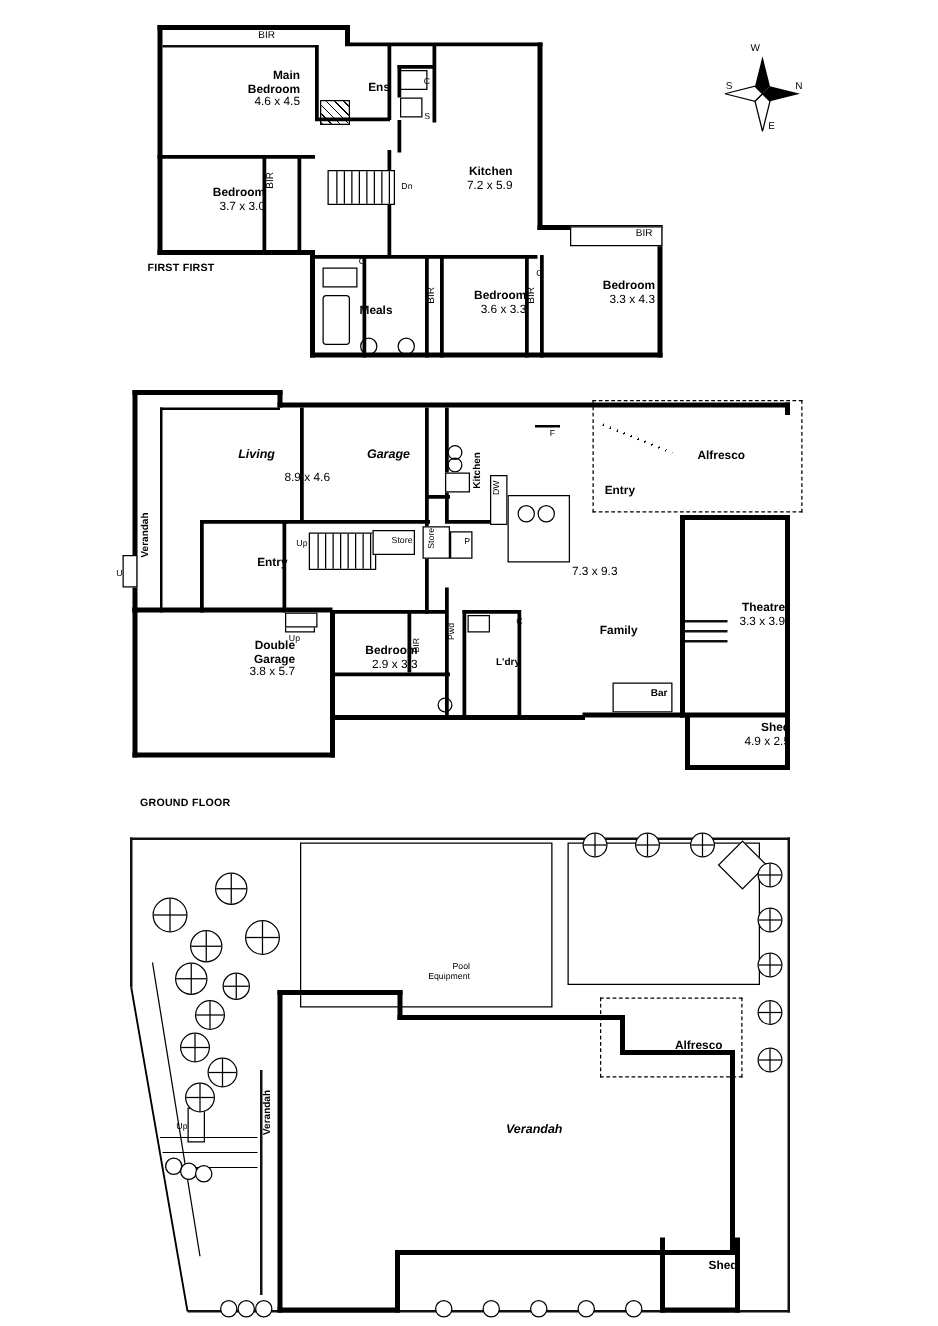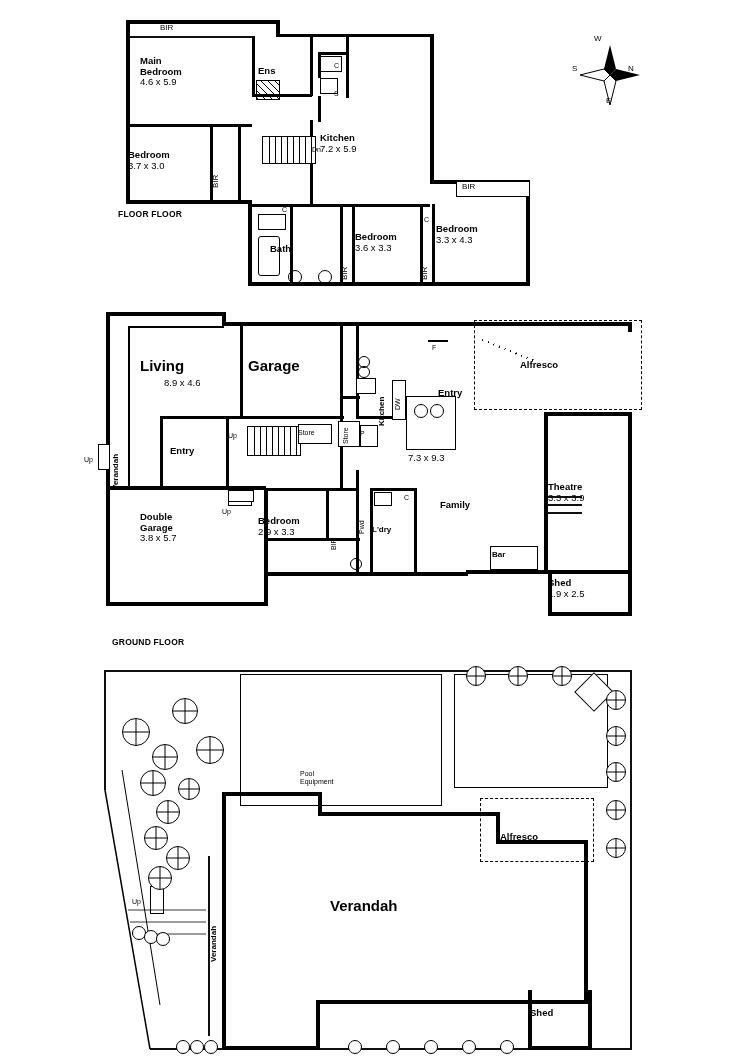--- a/index.html
+++ b/index.html
@@ -1,28 +1,28 @@
 <!DOCTYPE html>
 <html><head>
 <meta charset="utf-8">
 <style>
   html,body{margin:0;padding:0;background:#fff;}
   body{width:750px;height:1061px;position:relative;font-family:"Liberation Sans",sans-serif;color:#000;overflow:hidden;}
   .plan{position:absolute;}
-  .lbl{position:absolute;text-align:left;line-height:1.12;white-space:nowrap;}
+  .lbl{position:absolute;text-align:right;line-height:1.12;white-space:nowrap;}
   .lbl b{font-weight:bold;}
   .w{position:absolute;background:#000;}
   .wt{position:absolute;border:1px solid #000;background:#fff;}
   .thin{position:absolute;background:#111;}
   .dash{position:absolute;border:1px dashed #000;}
   .vert{writing-mode:vertical-rl;transform:rotate(180deg);}
   .tiny{font-size:7px;}
   .sm{font-size:8px;}
   .md{font-size:9.5px;}
-  .lg{font-size:15px;}
+  .lg{font-size:10px;font-style:italic;}
   .floorlab{font-size:8.5px;font-weight:bold;letter-spacing:.2px;}
   .compass{position:absolute;}
   .circ{position:absolute;border:1px solid #000;border-radius:50%;}
   .tree{position:absolute;border:1.2px solid #000;border-radius:50%;background:#fff;}
   .tree:before{content:"";position:absolute;left:50%;top:0;bottom:0;width:1px;background:#000;transform:translateX(-50%);}
   .tree:after{content:"";position:absolute;top:50%;left:0;right:0;height:1px;background:#000;transform:translateY(-50%);}
   .stair{position:absolute;border:1px solid #000;background:#fff;}
   .stair i{position:absolute;top:0;bottom:0;width:1px;background:#000;}
   .shrub{position:absolute;border:1px solid #000;border-radius:50%;background:#fff;}
   .hatch{background:repeating-linear-gradient(45deg,#000 0 1px,transparent 1px 5px);}
@@ -91,29 +91,29 @@
   <div class="lbl tiny" style="left:334px;top:90px;width:10px;">S</div>
   <div class="lbl tiny" style="left:334px;top:62px;width:10px;">C</div>
 
   <div class="wt" style="left:258px;top:236px;width:20px;height:38px;border-radius:3px;"></div>
   <div class="wt" style="left:258px;top:214px;width:26px;height:14px;"></div>
   <div class="circ" style="left:288px;top:270px;width:12px;height:12px;"></div>
   <div class="circ" style="left:318px;top:270px;width:12px;height:12px;"></div>
   <div class="lbl tiny" style="left:282px;top:206px;width:10px;">C</div>
   <div class="lbl tiny" style="left:424px;top:216px;width:10px;">C</div>
 
-  <div class="lbl md" style="left:140px;top:56px;width:100px;"><b>Main<br>Bedroom</b><br><span>4.6 x 5.9</span></div>
+  <div class="lbl md" style="left:140px;top:56px;width:100px;"><b>Main<br>Bedroom</b><br><span>4.6 x 4.5</span></div>
   <div class="lbl md" style="left:128px;top:150px;width:84px;"><b>Bedroom</b><br><span>3.7 x 3.0</span></div>
   <div class="lbl md" style="left:320px;top:133px;width:90px;"><b>Kitchen</b><br><span>7.2 x 5.9</span></div>
   <div class="lbl md" style="left:355px;top:232px;width:66px;"><b>Bedroom</b><br><span>3.6 x 3.3</span></div>
   <div class="lbl md" style="left:436px;top:224px;width:88px;"><b>Bedroom</b><br><span>3.3 x 4.3</span></div>
   <div class="lbl md" style="left:258px;top:66px;width:54px;font-weight:bold;">Ens</div>
-  <div class="lbl md" style="left:270px;top:244px;width:44px;font-weight:bold;">Bath</div>
-
-  <div class="lbl floorlab" style="left:118px;top:210px;width:100px;text-align:left;">FLOOR FLOOR</div>
+  <div class="lbl md" style="left:270px;top:244px;width:44px;font-weight:bold;">Meals</div>
+
+  <div class="lbl floorlab" style="left:118px;top:210px;width:100px;text-align:left;">FIRST FIRST</div>
 </div>
 
 <div class="compass" style="left:570px;top:35px;width:80px;height:80px;">
   <svg width="80" height="80" viewBox="0 0 80 80">
     <polygon points="40,10 46,34 40,40 34,34" fill="#000"></polygon>
     <polygon points="40,70 46,46 40,40 34,46" fill="#fff" stroke="#000"></polygon>
     <polygon points="10,40 34,34 40,40 34,46" fill="#fff" stroke="#000"></polygon>
     <polygon points="70,40 46,34 40,40 46,46" fill="#000"></polygon>
   </svg>
   <div class="lbl sm" style="left:58px;top:30px;width:14px;">N</div>
@@ -217,27 +217,27 @@
   <div class="lbl sm" style="left:492px;top:251px;width:42px;font-weight:bold;">Bar</div>
 
   <div class="lbl tiny vert" style="left:330px;top:210px;width:12px;height:40px;">BIR</div>
   <div class="wt" style="left:228px;top:190px;width:24px;height:10px;"></div>
 
   <div class="thin" style="left:548px;top:196px;width:34px;height:1.5px;"></div>
   <div class="thin" style="left:548px;top:204px;width:34px;height:1.5px;"></div>
   <div class="thin" style="left:548px;top:212px;width:34px;height:1.5px;"></div>
 
   <div class="lbl lg" style="left:140px;top:58px;width:80px;"><b>Living</b></div>
-  <div class="lbl md" style="left:164px;top:78px;width:90px;">8.9 x 4.6</div>
+  <div class="lbl md" style="left:174px;top:78px;width:90px;">8.9 x 4.6</div>
   <div class="lbl lg" style="left:248px;top:58px;width:80px;font-weight:bold;">Garage</div>
   <div class="lbl md" style="left:438px;top:88px;width:70px;font-weight:bold;">Entry</div>
   <div class="lbl md" style="left:440px;top:200px;width:70px;font-weight:bold;">Family</div>
   <div class="lbl md" style="left:408px;top:153px;width:86px;">7.3 x 9.3</div>
   <div class="lbl md" style="left:548px;top:182px;width:80px;"><b>Theatre</b><br><span>3.3 x 3.9</span></div>
-  <div class="lbl md" style="left:548px;top:278px;width:84px;"><b>Shed</b><br><span>1.9 x 2.5</span></div>
+  <div class="lbl md" style="left:548px;top:278px;width:84px;"><b>Shed</b><br><span>4.9 x 2.5</span></div>
   <div class="lbl md" style="left:140px;top:212px;width:96px;"><b>Double<br>Garage</b><br><span>3.8 x 5.7</span></div>
   <div class="lbl md" style="left:258px;top:216px;width:76px;"><b>Bedroom</b><br><span>2.9 x 3.3</span></div>
   <div class="lbl md" style="left:170px;top:146px;width:60px;font-weight:bold;">Entry</div>
 
   <div class="lbl floorlab" style="left:112px;top:338px;width:130px;text-align:left;">GROUND FLOOR</div>
 </div>
 
 <div class="plan" style="left:0;top:660px;width:750px;height:401px;">
 
   <div class="thin" style="left:104px;top:10px;width:528px;height:1.5px;"></div>

